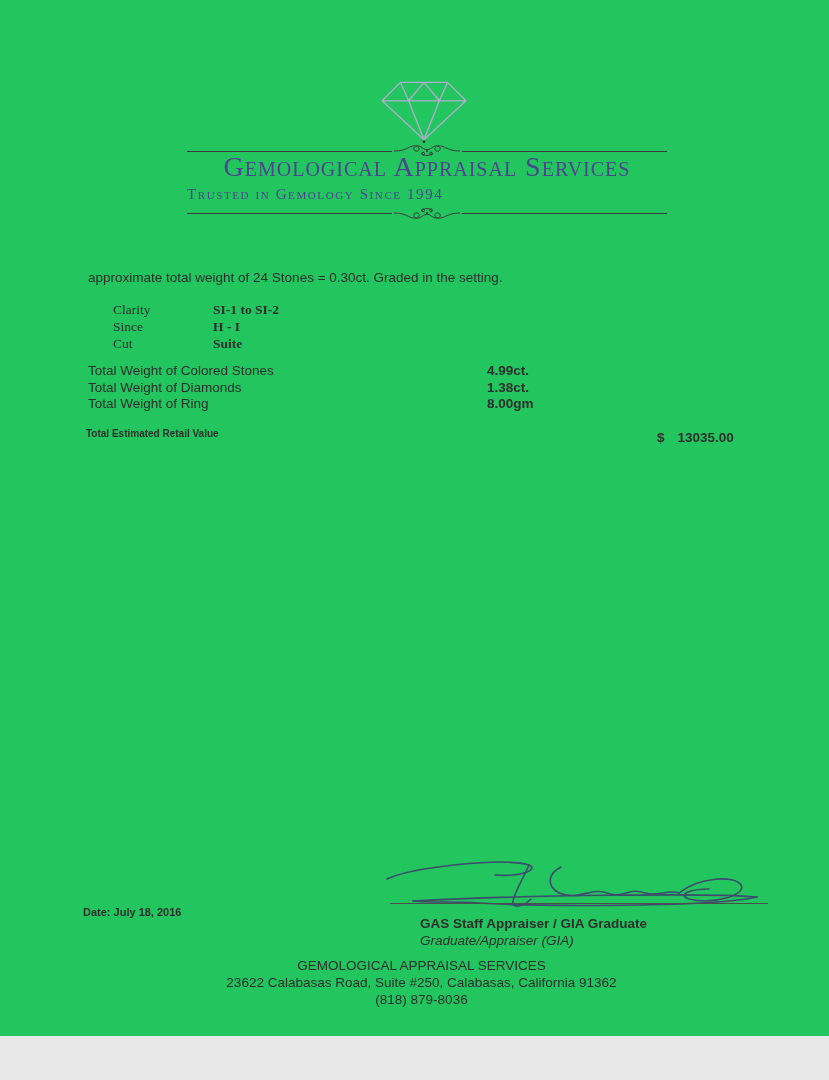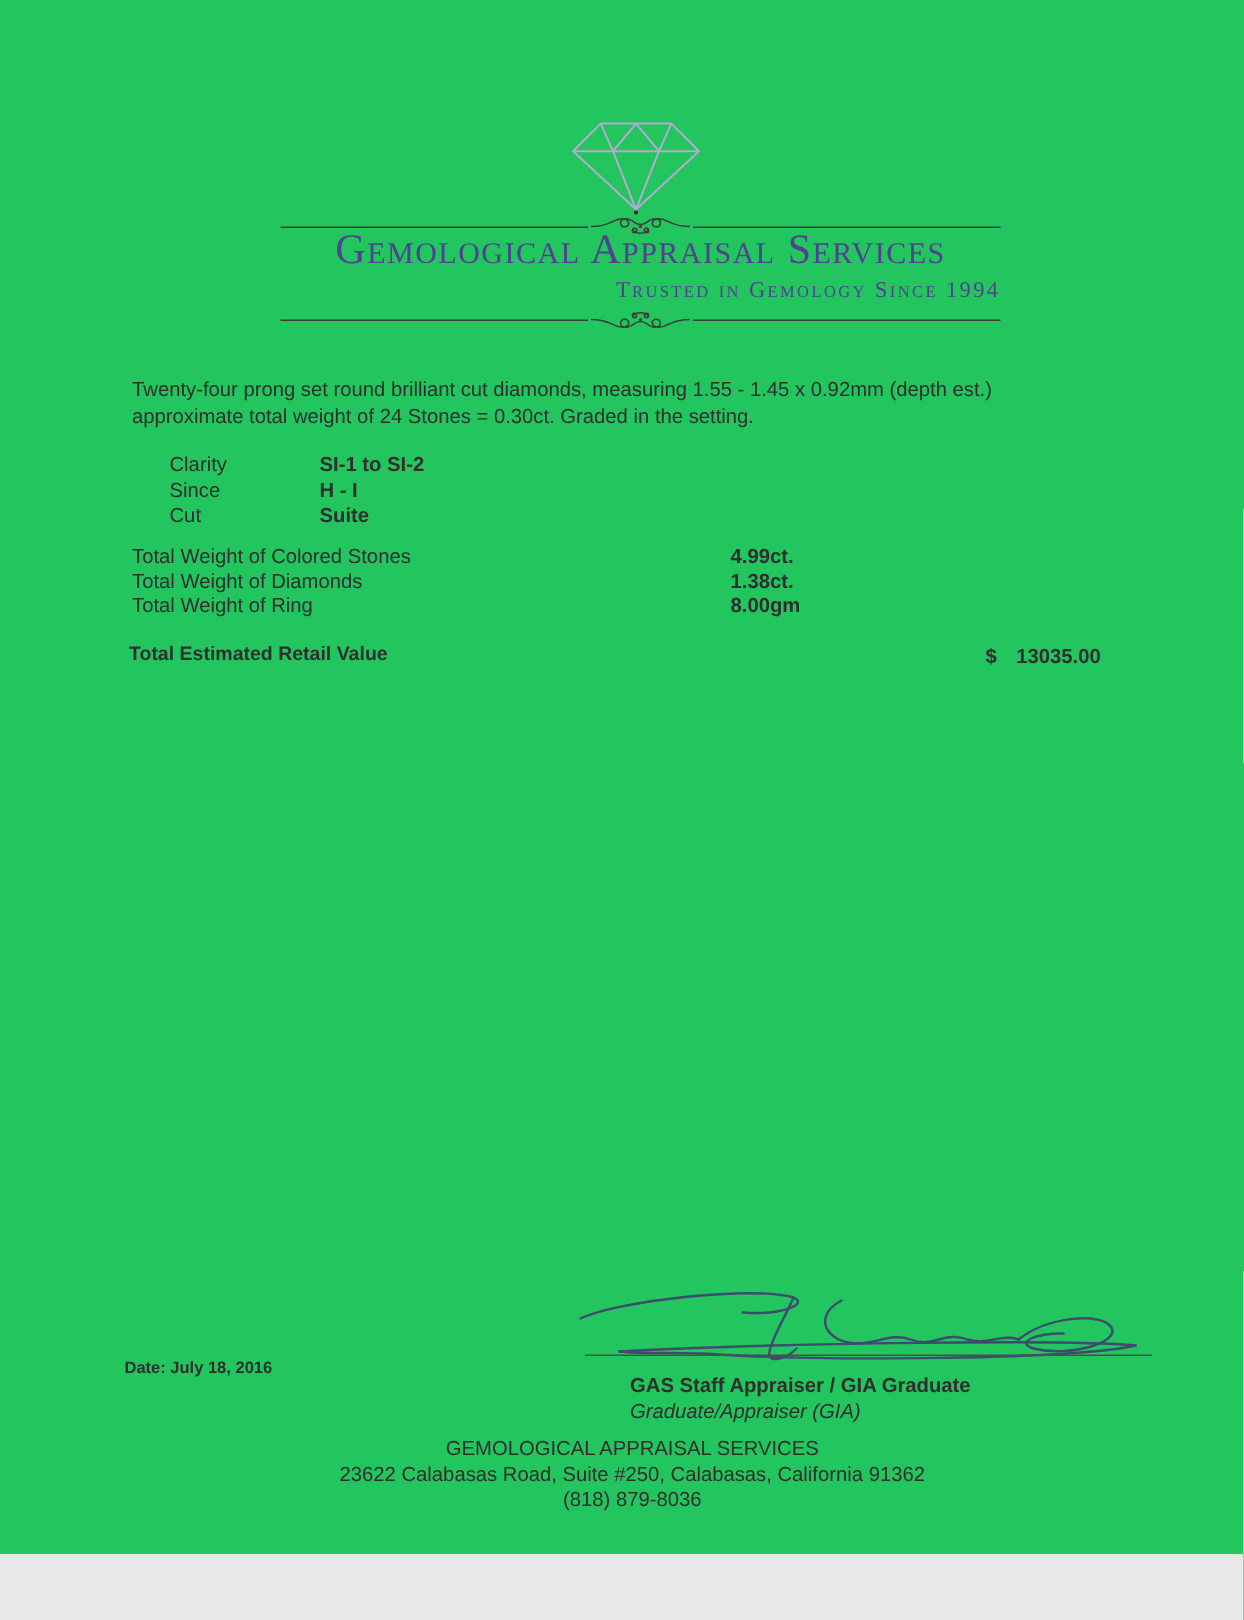--- a/index.html
+++ b/index.html
@@ -16,37 +16,37 @@
   .divider .rule { flex:1 1 auto; border-top:1.7px solid #3b3b3b; height:0; }
   .orn-svg { width:66px; height:20px; flex:0 0 auto; margin:0 2px; }
   #divider-top { top:141px; }
   #divider-bottom { top:203px; }
   .org-title {
     top:151px; text-align:center;
     font-family:"Liberation Serif", serif; font-variant:small-caps;
     font-size:28px; letter-spacing:1px; color:#4f4391; white-space:nowrap;
   }
   .org-tagline {
-    top:186px; text-align:right;
+    top:186px; text-align:left;
     font-family:"Liberation Serif", serif; font-variant:small-caps;
     font-size:15px; letter-spacing:1.6px; color:#4f4391; white-space:nowrap;
   }
 
   
   .desc { position:absolute; left:88px; top:251px; width:615px;
           font-size:13.5px; line-height:18px; }
-  .grading { position:absolute; left:113px; top:301px; font-size:13.5px; line-height:17px; }
+  .grading { position:absolute; left:113px; top:301px; font-size:13.5px; line-height:17px;font-family:Liberation Serif, serif; }
   .grading .g-label { display:inline-block; width:100px; }
   .grading .g-value { font-weight:bold; }
 
   .totals { position:absolute; left:88px; top:363px; font-size:13.5px; line-height:16.5px; }
   .totals .t-label { display:inline-block; width:399px; }
   .totals .t-value { font-weight:bold;margin-top:20px; }
 
-  .retail-label { position:absolute; left:86px; top:428px; font-size:13px; font-weight:bold; }
+  .retail-label { position:absolute; left:86px; top:428px; font-size:10px; font-weight:bold; }
   .retail-value { position:absolute; left:657px; top:430px; font-size:13.5px; font-weight:bold; }
   .retail-value .amt { margin-left:13px;margin-top:36px; }
 
   
   .sig-svg  { position:absolute; left:383px; top:855px; width:395px; height:58px; }
   .sig-line { position:absolute; left:390px; top:903px; width:378px;
               border-top:1.6px solid #4d4d4d; height:0; }
   .date-label   { position:absolute; left:83px;  top:906px; font-size:11px; font-weight:bold; }
   .signer-title { position:absolute; left:420px; top:916px; font-size:13.5px; font-weight:bold; }
   .signer-cred  { position:absolute; left:420px; top:933px; font-size:13.5px; font-style:italic; }
@@ -103,21 +103,21 @@
         <path d="M42,16 C45,21 55,21 58,16"></path>
         <circle cx="44" cy="17" r="2.2"></circle>
         <circle cx="56" cy="17" r="2.2"></circle>
       </g>
       <circle cx="50" cy="13" r="1.6" fill="#3b3b3b"></circle>
     </svg>
     <div class="rule"></div>
   </div>
 
   <div class="desc">
-    <span>Twenty-four prong set round brilliant cut diamonds, measuring 1.55 - 1.45 x 0.92mm (depth est.)</span><br>
+    <br>
     <span>approximate total weight of 24 Stones = 0.30ct. Graded in the setting.</span>
   </div>
 
   <div class="grading">
     <div>
       <span class="g-label">Clarity</span><span class="g-value">SI-1 to SI-2</span>
     </div>
     <div>
       <span class="g-label">Since</span><span class="g-value">H - I</span>
     </div>

